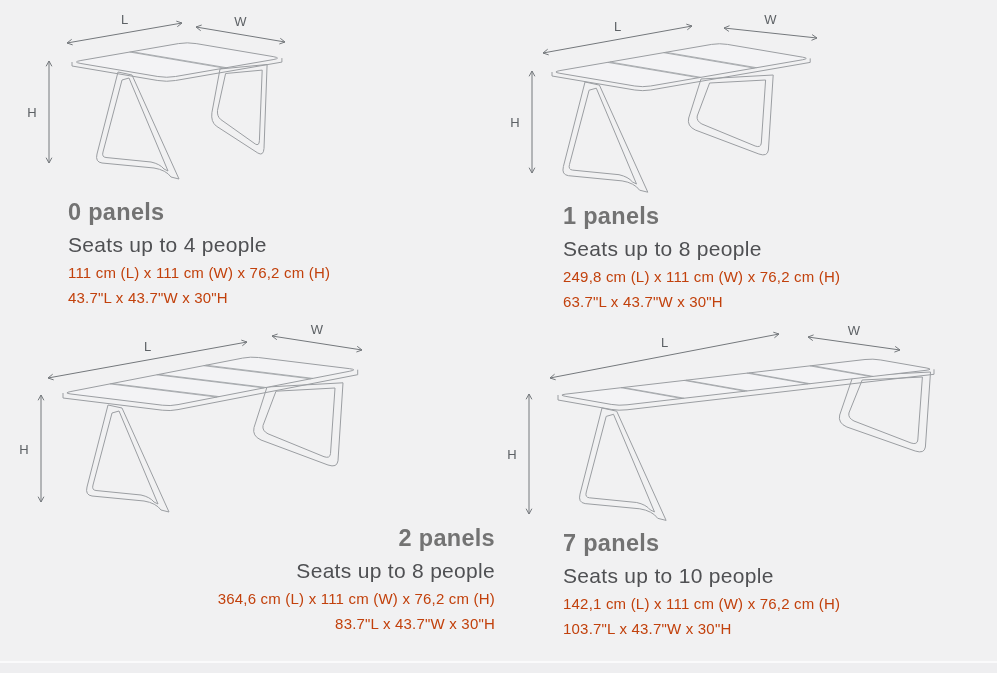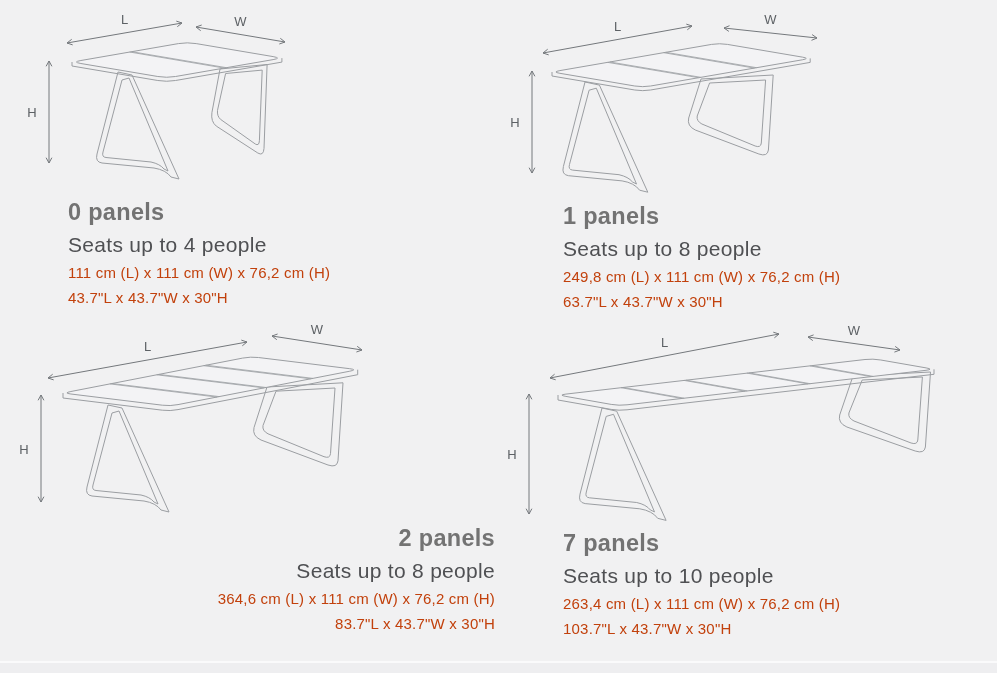--- a/index.html
+++ b/index.html
@@ -162,20 +162,20 @@
         <path d="M390.2 28.4 L395.0 32.0 L389.4 34.1" fill="none" stroke="#74787c" stroke-width="1"></path>
         <text x="349.0" y="16.5" fill="#5d6165" font-size="13" text-anchor="middle" font-family="&quot;Liberation Sans&quot;, sans-serif">W</text>
         <line x1="24.0" y1="76.0" x2="24.0" y2="196.0" stroke="#74787c" stroke-width="1"></line>
         <path d="M21.1 81.3 L24.0 76.0 L26.9 81.3" fill="none" stroke="#74787c" stroke-width="1"></path>
         <path d="M26.9 190.7 L24.0 196.0 L21.1 190.7" fill="none" stroke="#74787c" stroke-width="1"></path>
         <text x="7.0" y="141.0" fill="#5d6165" font-size="13" text-anchor="middle" font-family="&quot;Liberation Sans&quot;, sans-serif">H</text>
       </svg>
     <div class="info">
       <h2>7 panels</h2>
       <p class="seats">Seats up to 10 people</p>
-      <p class="dims">263,4 cm (L) x 111 cm (W) x 76,2 cm (H)</p>
+      <p class="dims">142,1 cm (L) x 111 cm (W) x 76,2 cm (H)</p>
       <p class="dims">103.7"L x 43.7"W x 30"H</p>
     </div>
   </section>
 
   <div class="bottom-rule"></div>
   <div class="bottom-band"></div>
 </div>
 
 </body></html>

